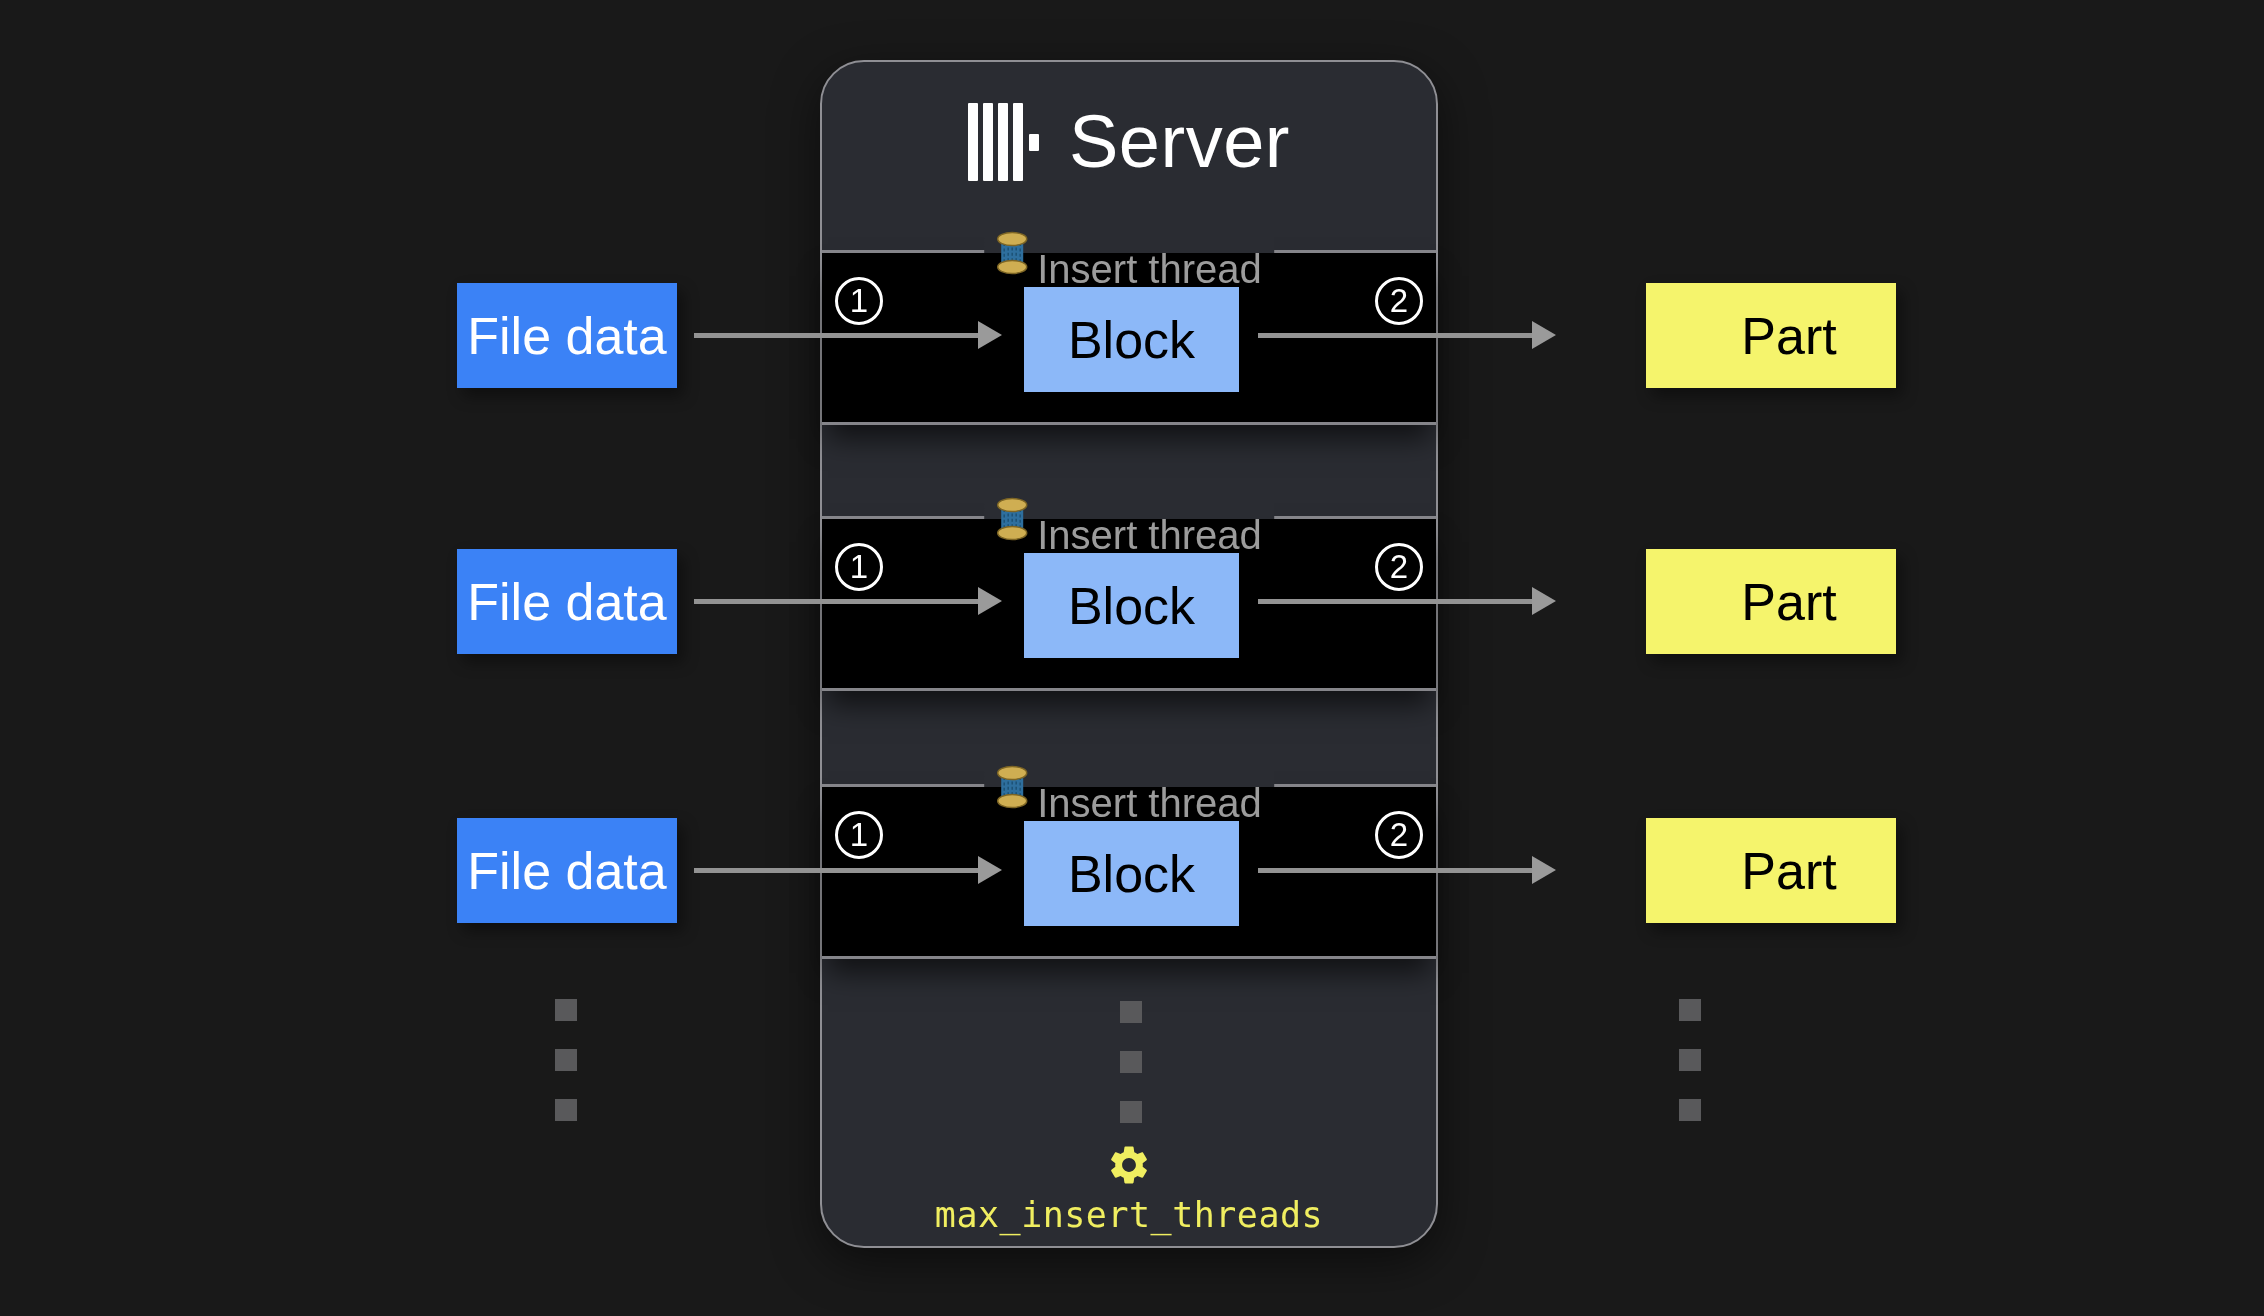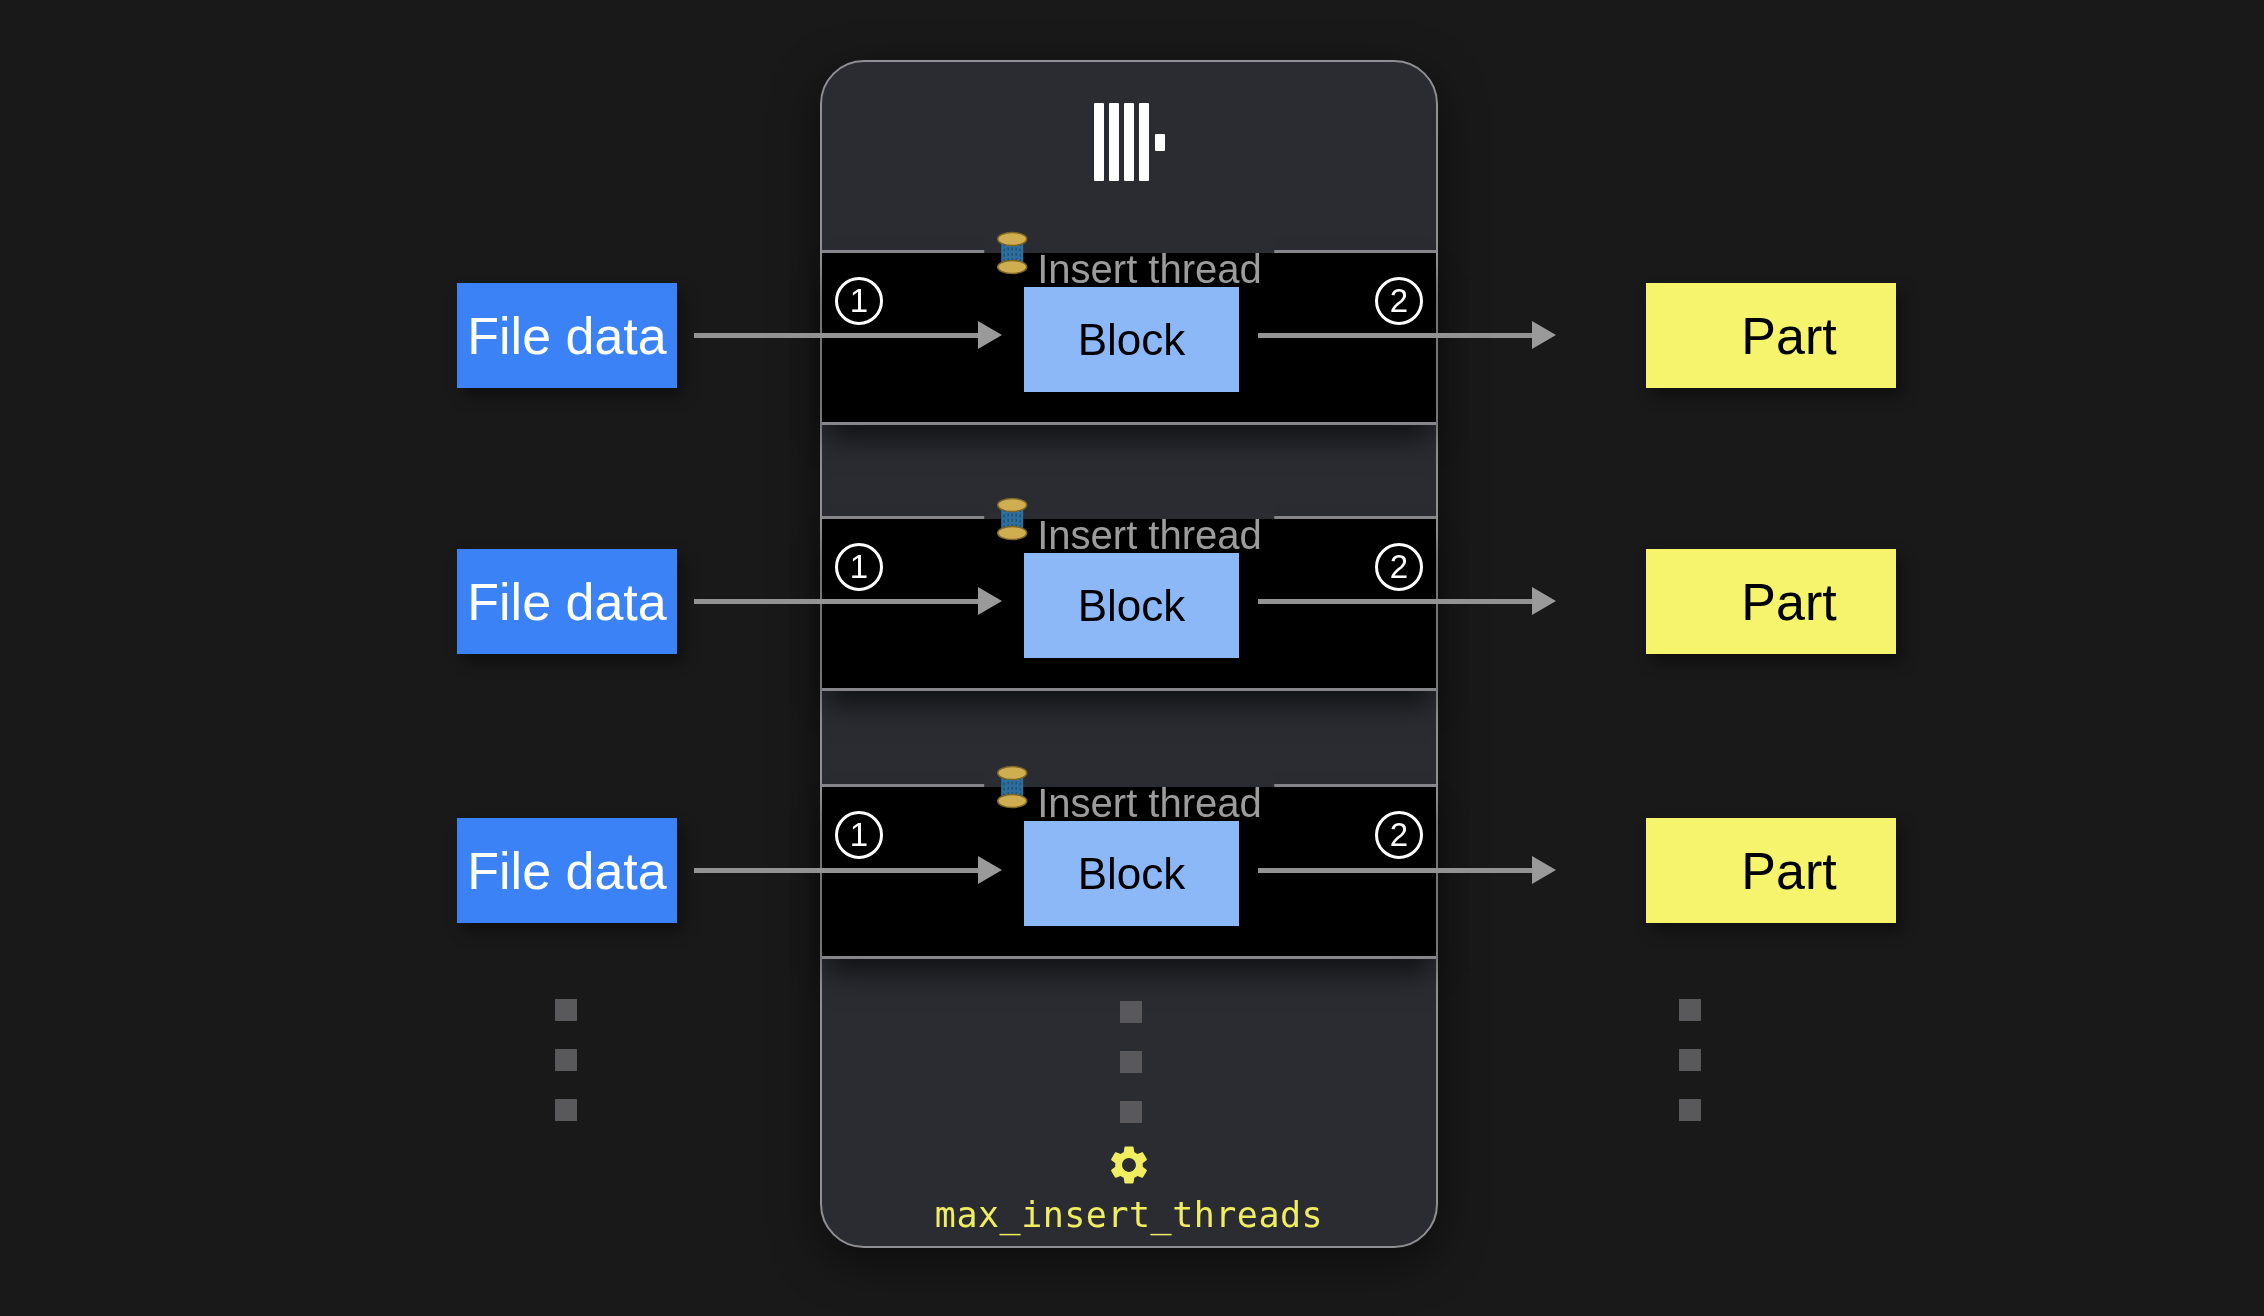--- a/index.html
+++ b/index.html
@@ -43,21 +43,21 @@
   .circ{
     position:absolute;top:24px;width:48px;height:48px;box-sizing:border-box;
     border:3px solid #ffffff;border-radius:50%;
     display:flex;align-items:center;justify-content:center;
     color:#ffffff;font-size:33px;font-weight:400;
   }
   .circ.c1{left:13px;}
   .circ.c2{left:553px;}
   .block{
     position:absolute;left:202px;top:34px;width:215px;height:105px;
-    background:#8cb8f8;color:#000000;font-size:44px;
+    background:#8cb8f8;color:#000000;font-size:52px;
     display:flex;align-items:center;justify-content:center;
     box-shadow:5px 7px 12px rgba(0,0,0,.35);
   }
   
   .iobox{
     position:absolute;width:220px;height:105px;
     display:flex;align-items:center;justify-content:center;
     font-size:52px;box-shadow:6px 8px 14px rgba(0,0,0,.4);
   }
   .input{left:457px;background:#3b82f6;color:#ffffff;}
@@ -88,20 +88,21 @@
   <div class="panel">
 
     <div class="title">
       <span class="logo">
         <i></i>
           <i></i>
           <i></i>
           <i></i>
           <i class="dot"></i>
       </span>
+      <span class="title-text">Server</span>
     </div>
 
     <div class="trow" style="top:188px">
       <div class="legend">
         <span class="spool">
           <svg width="32" height="44" viewBox="0 0 32 44">
             <rect x="5" y="8" width="22" height="28" fill="#2e6f9e"></rect>
             <path d="M8 12v20M12 11v22M16 11v22M20 11v22M24 12v20" stroke="#1d5377" stroke-width="1.6" stroke-dasharray="3 2.4"></path>
             <ellipse cx="16" cy="8" rx="14.5" ry="6.5" fill="#cfae52" stroke="#7d6524" stroke-width="1.5"></ellipse>
             <ellipse cx="16" cy="36" rx="14.5" ry="6.5" fill="#cfae52" stroke="#7d6524" stroke-width="1.5"></ellipse>

